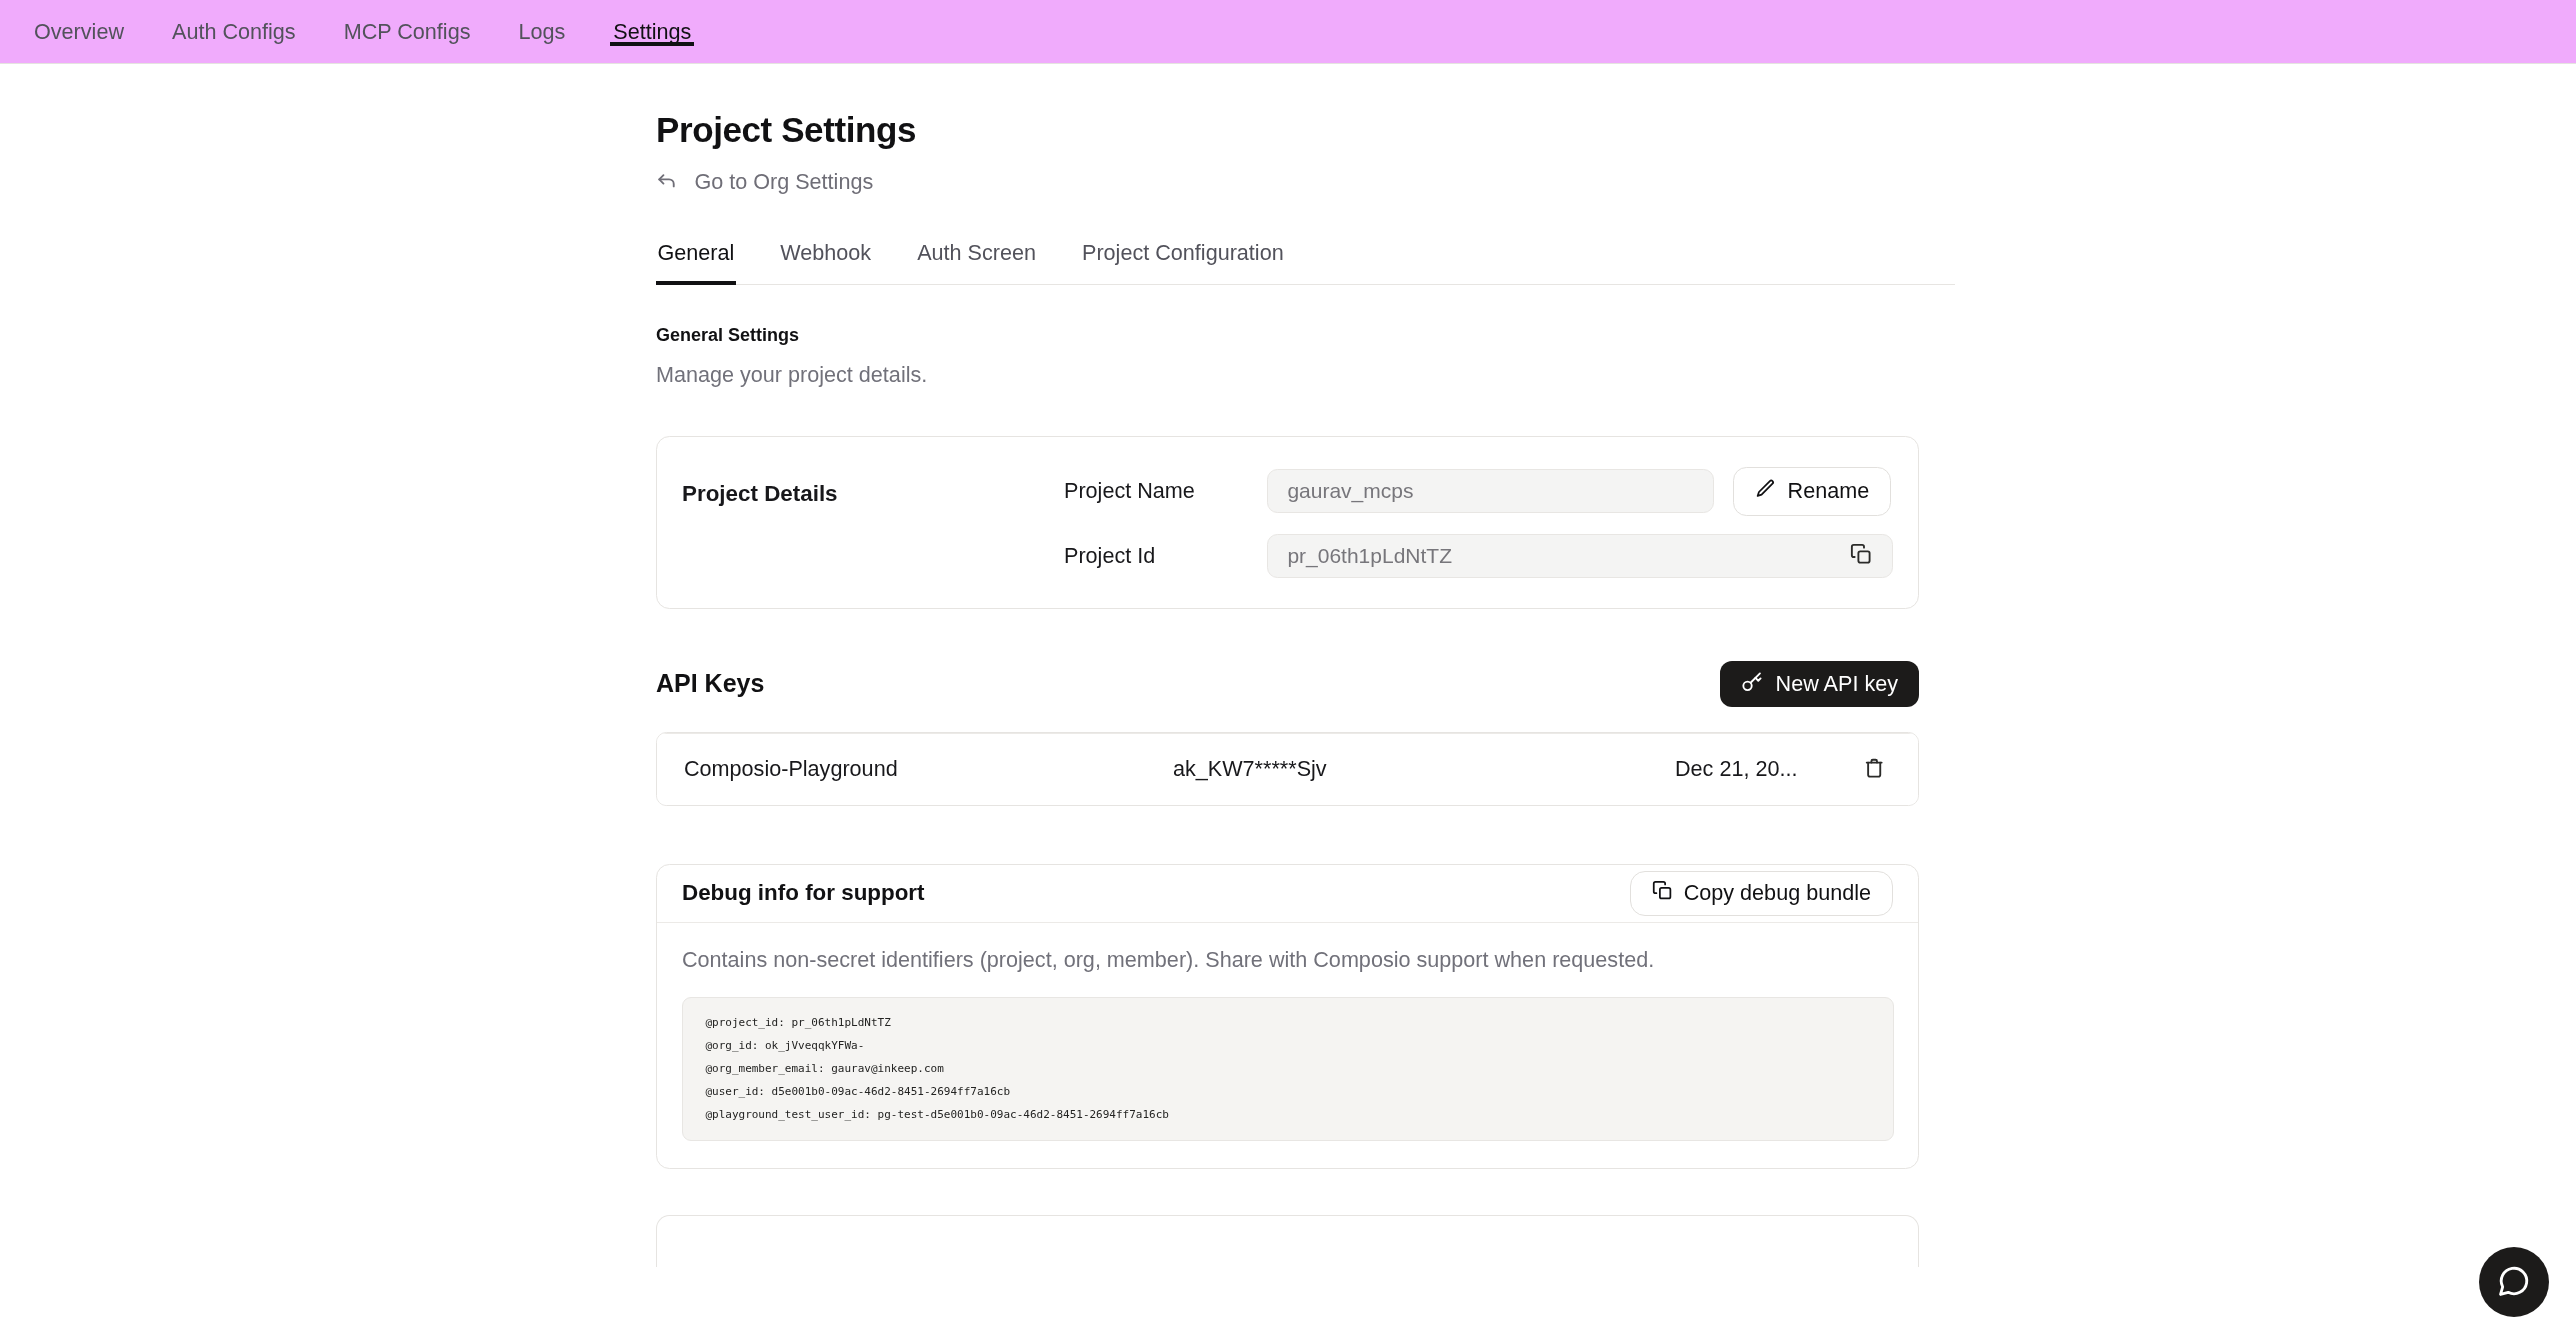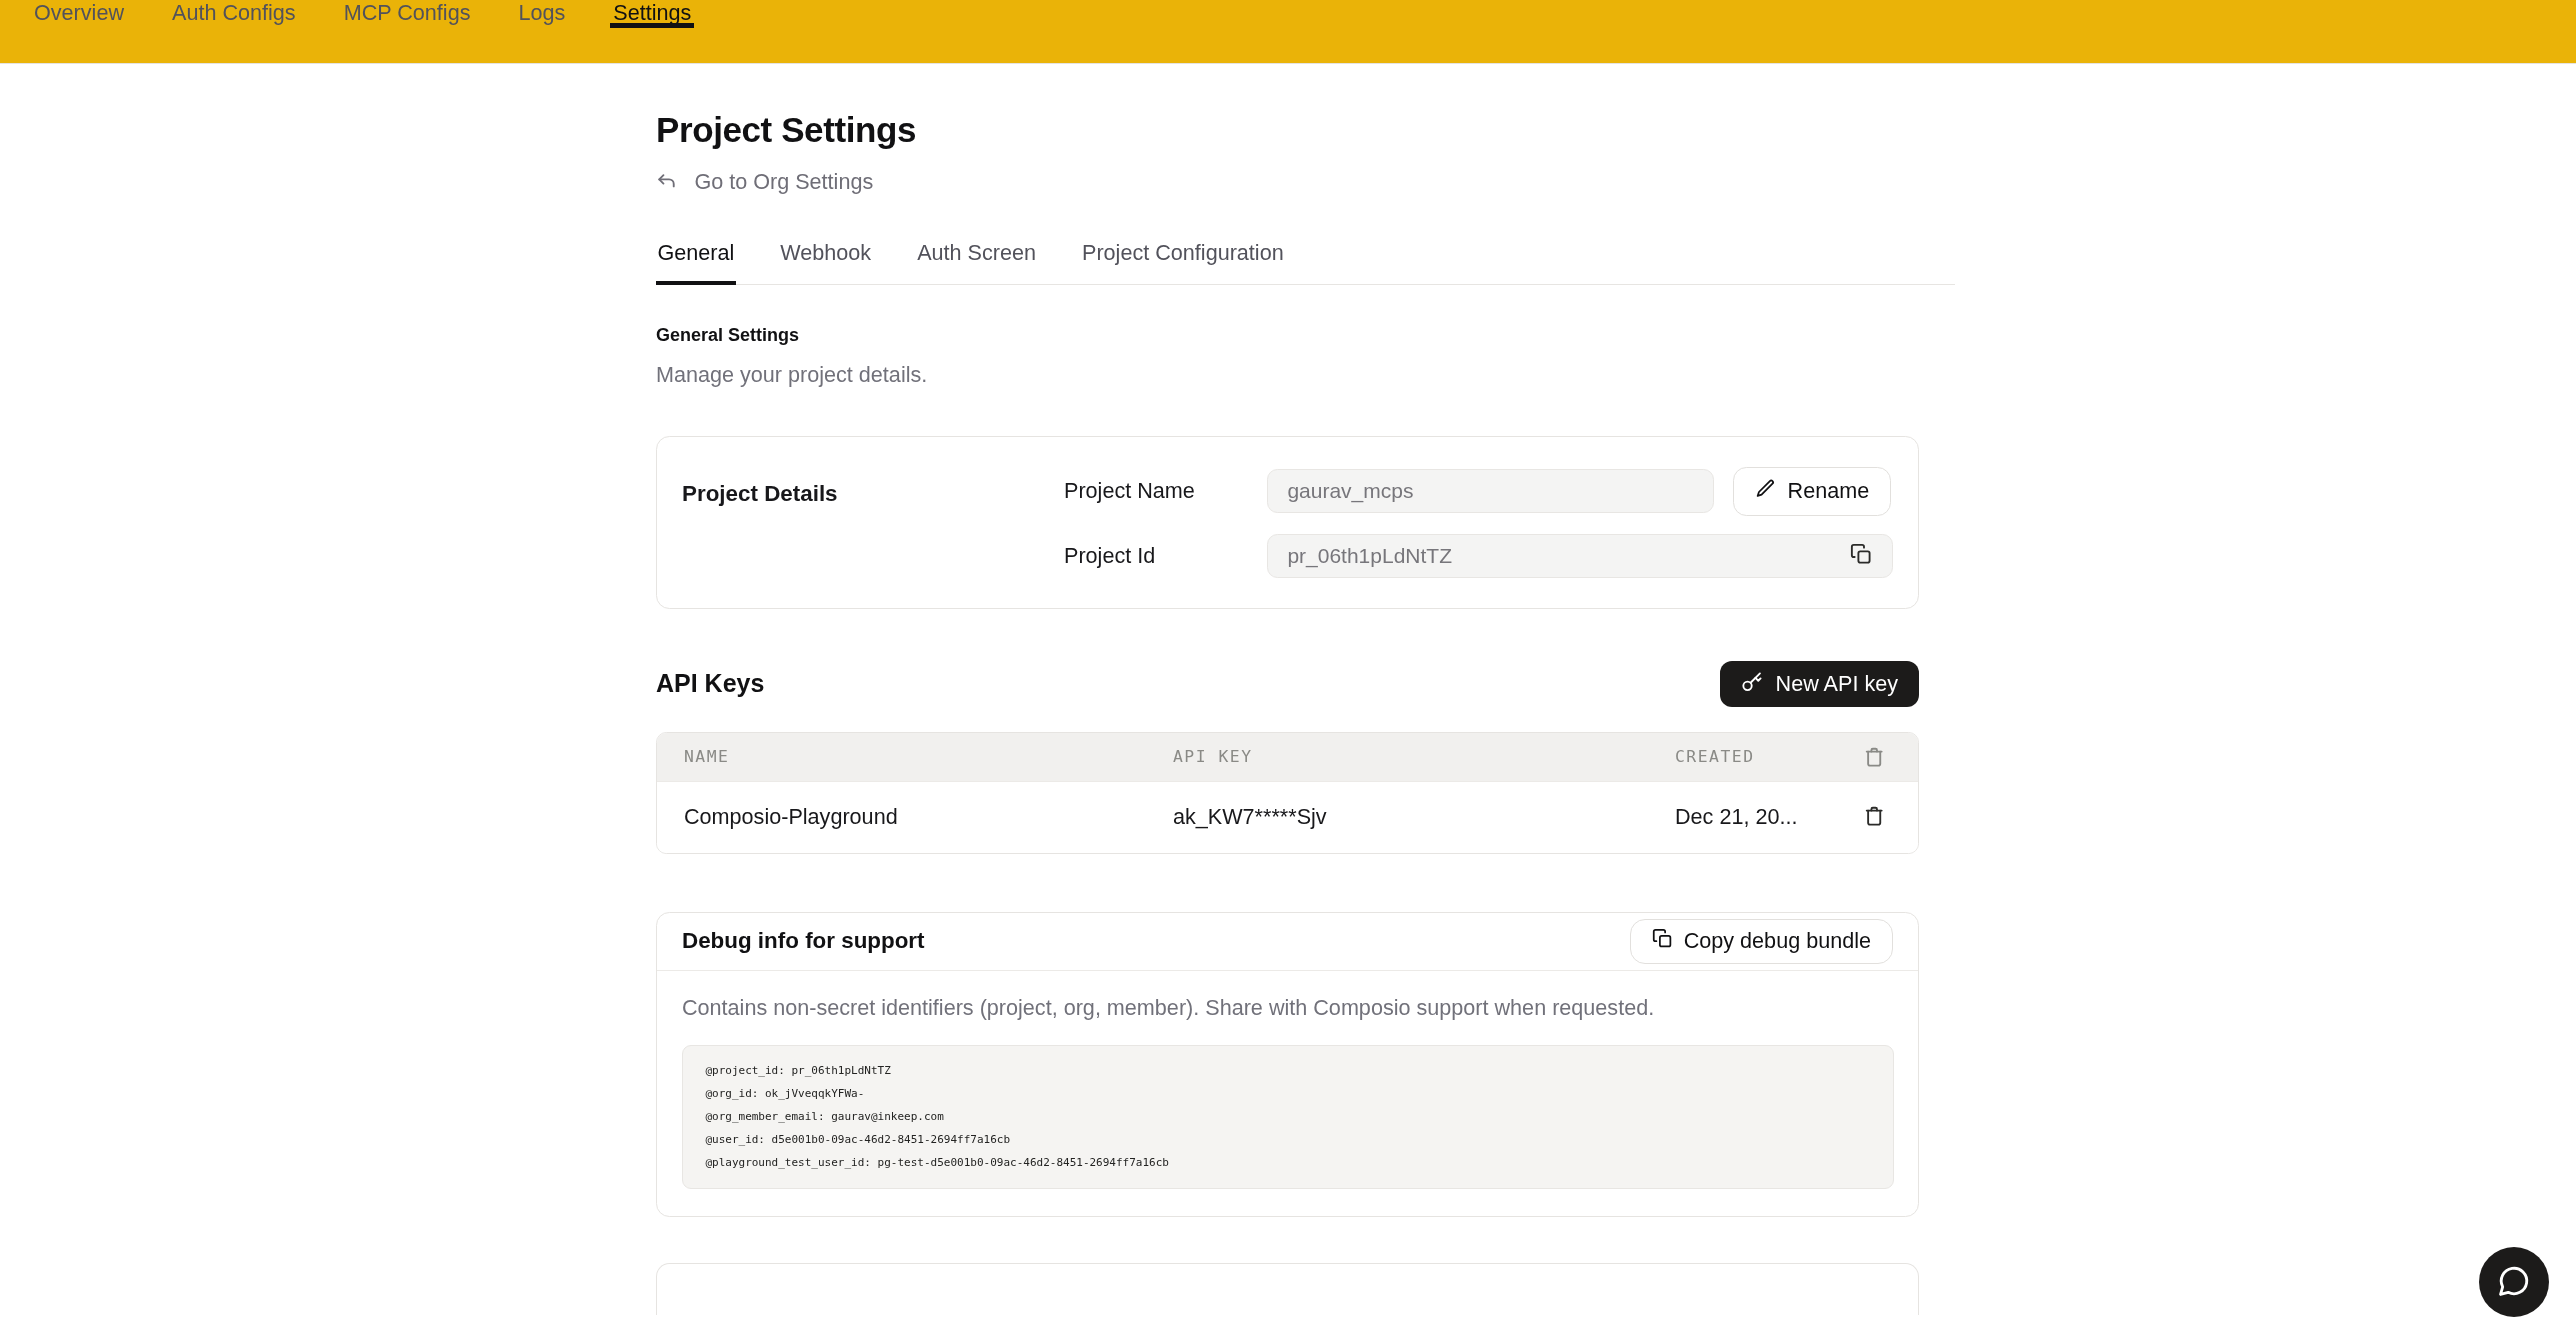--- a/index.html
+++ b/index.html
@@ -1,21 +1,21 @@
 <!DOCTYPE html>
 <html style="font-size:12px"><head>
 <meta charset="utf-8">
 <style>
   * { margin:0; padding:0; box-sizing:border-box; }
   html,body { width:2576px; height:1327px; overflow:hidden; background:#ffffff;
     font-family:"Liberation Sans", sans-serif; color:#18181b; }
 
   
-  .topnav { height:64px; background:#eab308; border-bottom:1.5px solid #e5e3e0;
-    display:flex; align-items:flex-start; padding-left:31px; gap:42px; }
+  .topnav { height:64px; background:#f0abfc; border-bottom:1.5px solid #e5e3e0;
+    display:flex; align-items:center; padding-left:31px; gap:42px; }
   .nav-item { display:flex; align-items:center; font-size:21.6px; color:#52525b;
     cursor:pointer; position:relative; padding:0 3px; white-space:nowrap; }
   .nav-item.active { color:#111113; font-weight:500; }
   .nav-item.active::after { content:""; position:absolute; left:0; right:0;
     bottom:-1.5px; height:4.5px; background:#111113; }
 
   
   main { margin-left:656px; width:1299px; }
   .page-title { font-size:35px; font-weight:700; letter-spacing:-0.4px;
     margin-top:46px; color:#111113; }
@@ -173,34 +173,20 @@
           <circle cx="7" cy="17" r="4.5"></circle>
           <path d="m10.3 13.7 10-10"></path>
           <path d="m15.5 8.5 3 3 2.5-2.5"></path>
         </svg>
       </span>
       <span>New API key</span>
     </button>
   </div>
 
   <div class="table">
-    <div class="thead">
-      <div class="th first">NAME</div>
-      <div class="th">API KEY</div>
-      <div class="th">CREATED</div>
-      <div class="th">
-        <span class="icon-btn" style="color:#8a8a86">
-          <svg width="22.4" height="22.4" viewBox="0 0 24 24" fill="none" stroke="currentColor" stroke-width="2" stroke-linecap="round" stroke-linejoin="round">
-            <path d="M4 6h16"></path>
-            <path d="M18.5 6v13a2 2 0 0 1-2 2h-9a2 2 0 0 1-2-2V6"></path>
-            <path d="M9 6V4.5A1.5 1.5 0 0 1 10.5 3h3A1.5 1.5 0 0 1 15 4.5V6"></path>
-          </svg>
-        </span>
-      </div>
-    </div>
     <div class="trow">
       <div class="td first">Composio-Playground</div>
       <div class="td">ak_KW7*****Sjv</div>
       <div class="td">Dec 21, 20...</div>
       <div class="td">
         <button class="icon-btn">
           <span>
             <svg width="22.4" height="22.4" viewBox="0 0 24 24" fill="none" stroke="currentColor" stroke-width="2" stroke-linecap="round" stroke-linejoin="round">
               <path d="M4 6h16"></path>
               <path d="M18.5 6v13a2 2 0 0 1-2 2h-9a2 2 0 0 1-2-2V6"></path>

